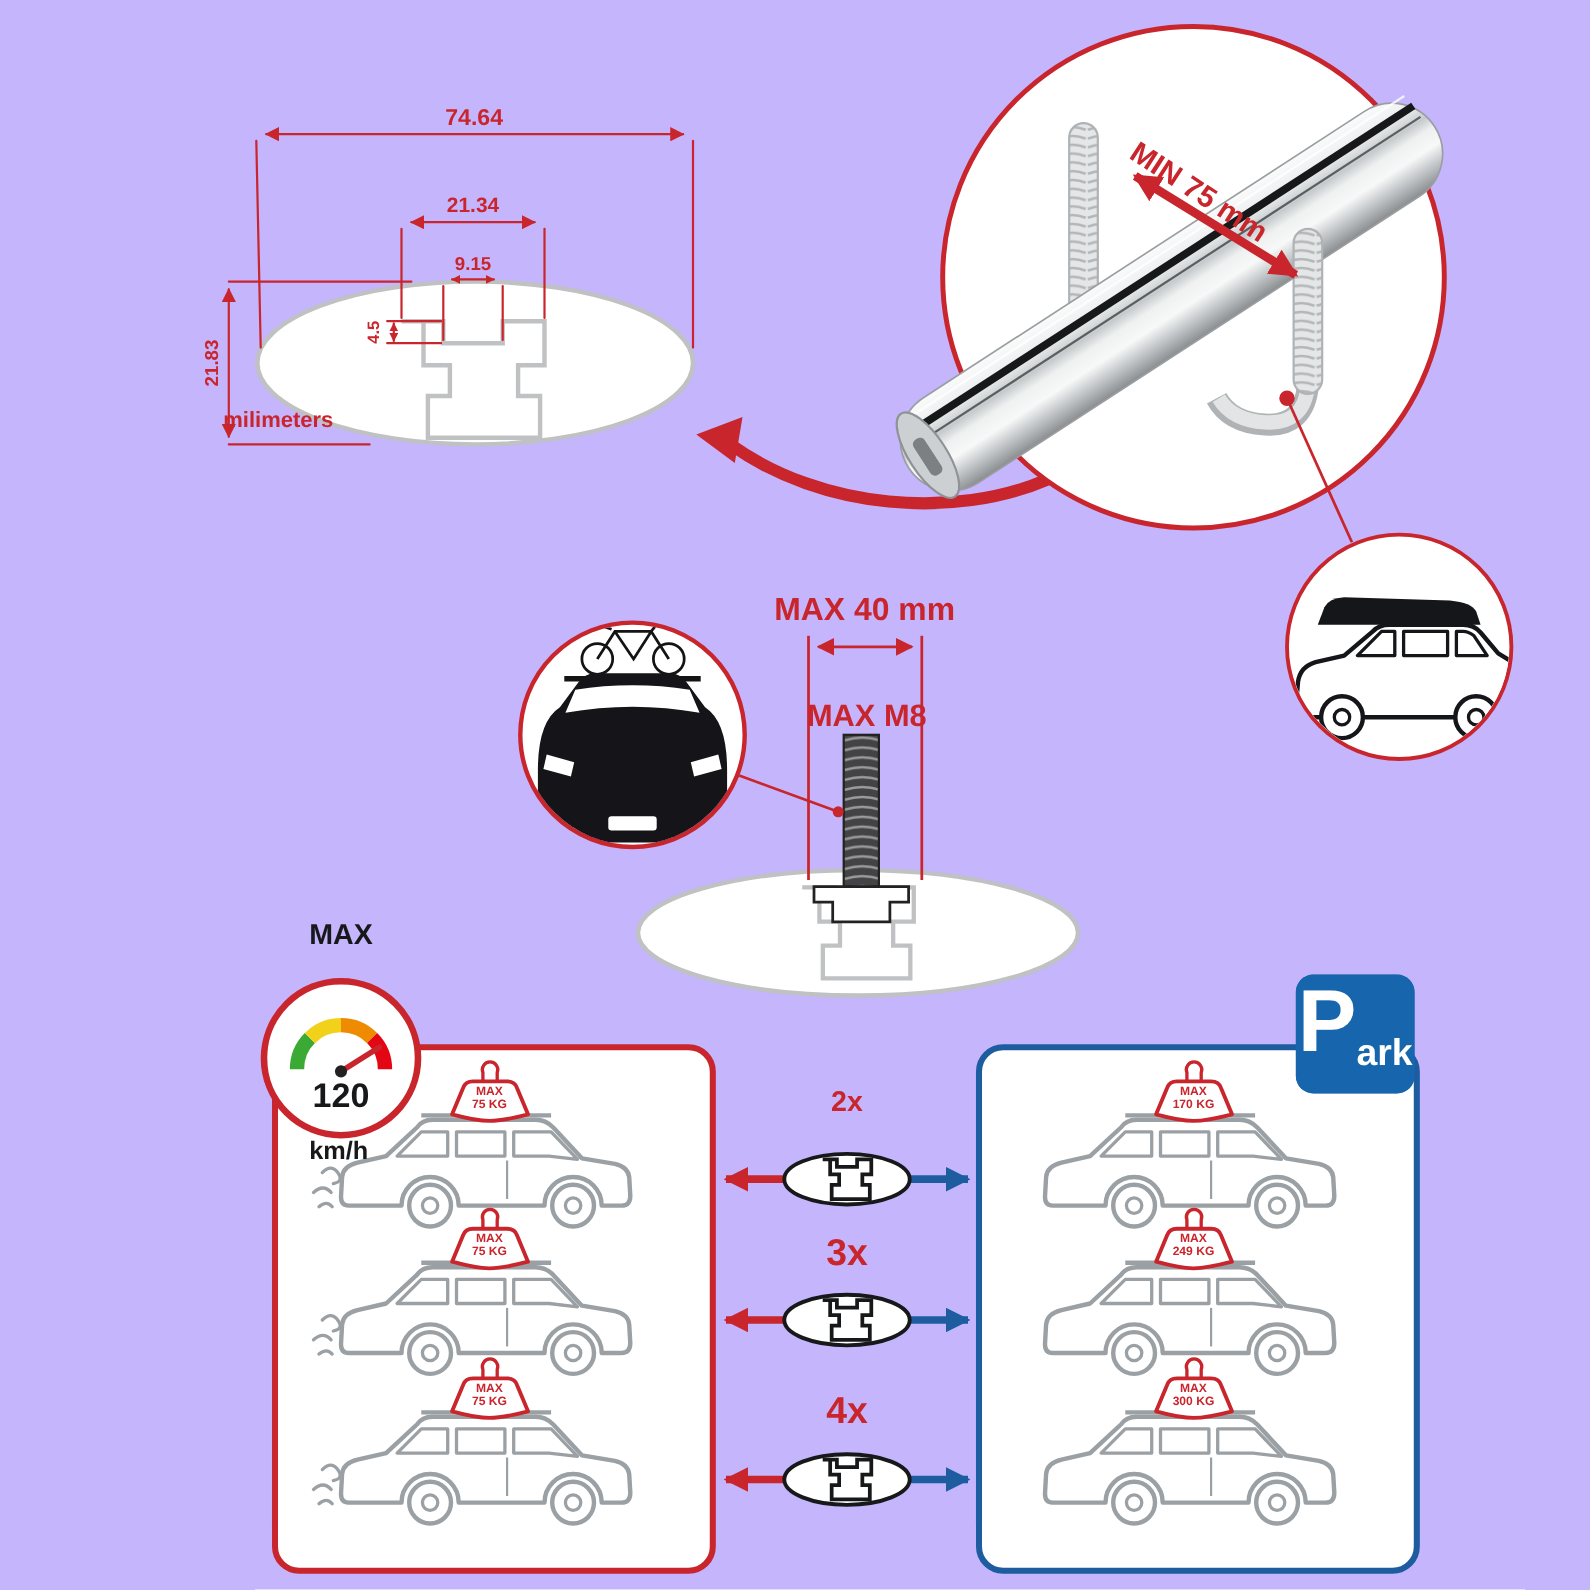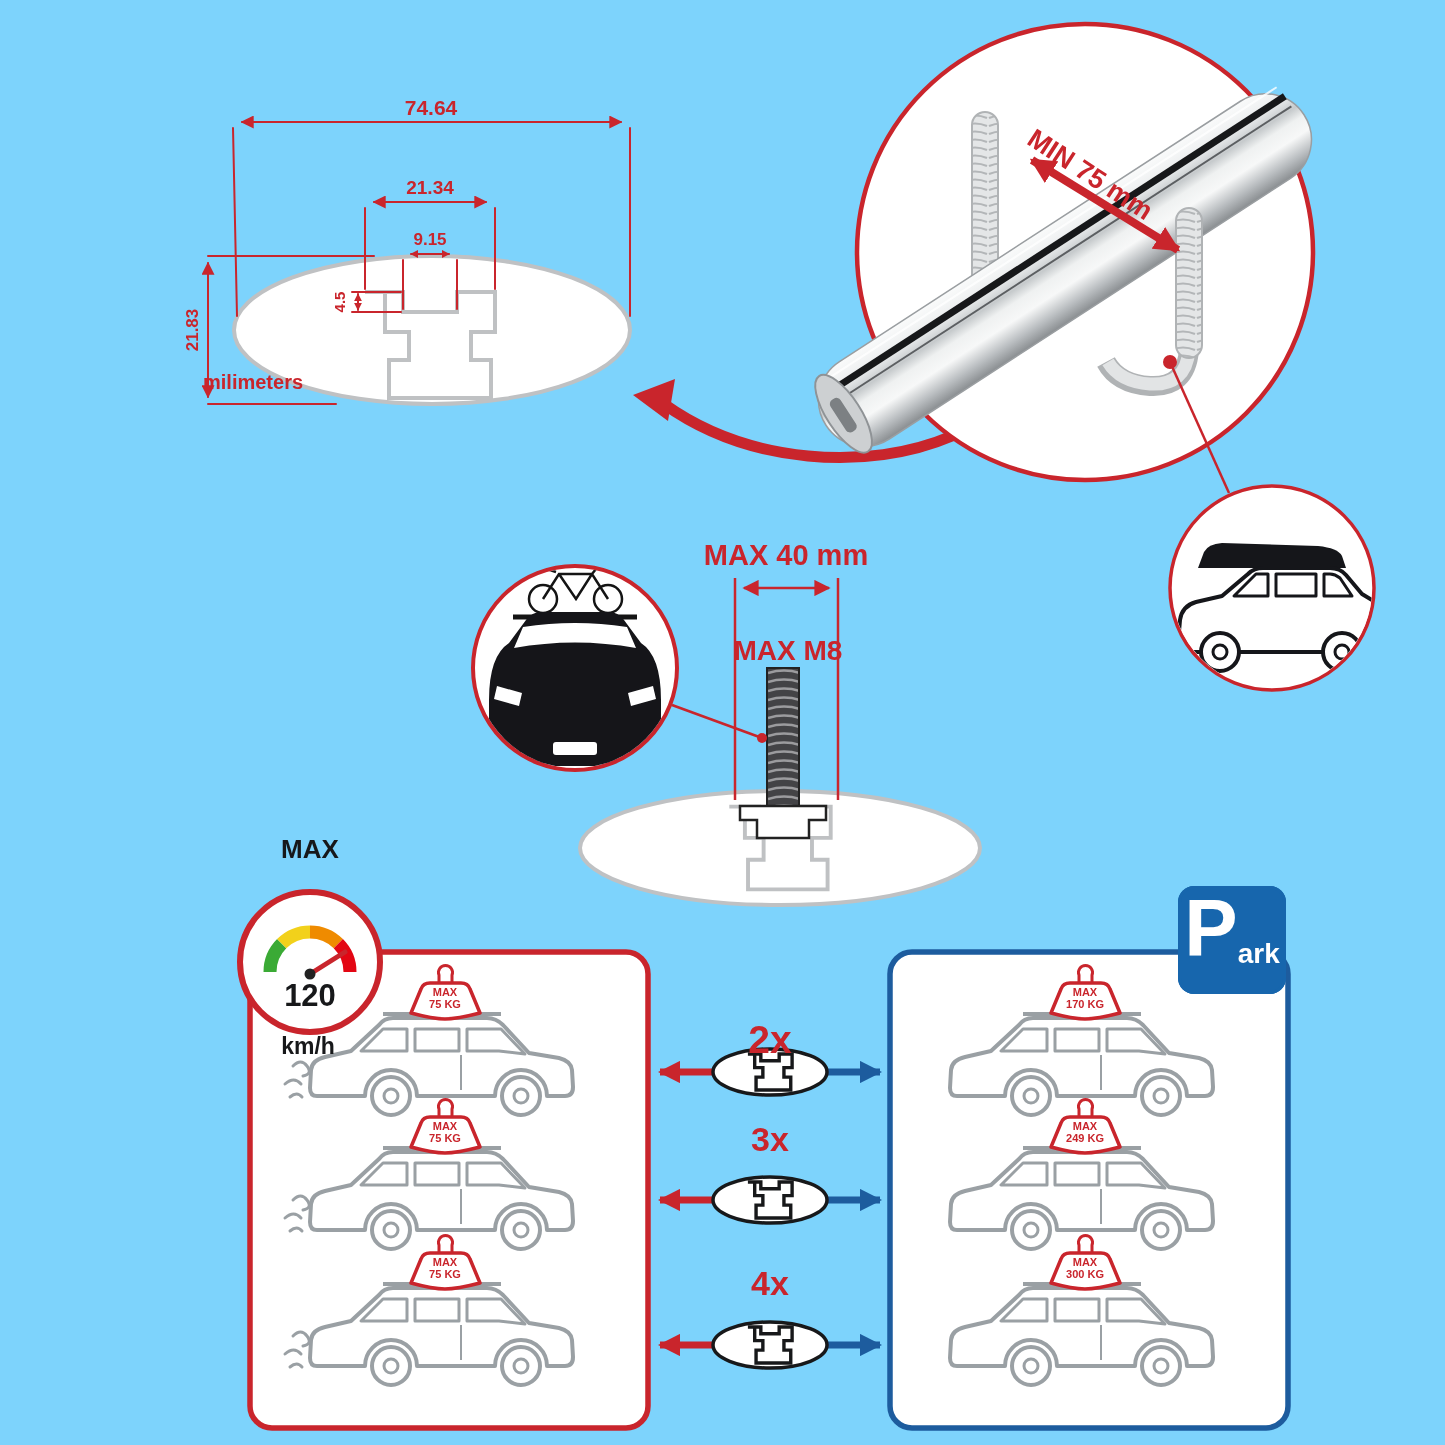--- a/index.html
+++ b/index.html
@@ -1,30 +1,30 @@
 <!DOCTYPE html>
 <html><head>
 <meta charset="utf-8">
 <style>
   *{margin:0;padding:0;box-sizing:border-box}
   html,body{background:#ffffff}
   body{font-family:"Liberation Sans",sans-serif}
-  .canvas{position:relative;width:1445px;height:1445px;background:#7dd3fc;overflow:hidden;margin:0 auto}
+  .canvas{position:relative;width:1445px;height:1445px;background:#c4b5fd;overflow:hidden;margin:0 auto}
   .art{position:absolute;left:0;top:0}
   .lbl{position:absolute;color:#c9252c;font-weight:bold;white-space:nowrap;line-height:1.05}
   .lbl.dark{color:#17181a}
   .c{transform:translateX(-50%)}
   .cc{transform:translate(-50%,-50%)}
   .cc.rot{transform:translate(-50%,-50%) rotate(-90deg)}
   .slant{transform:rotate(33deg);transform-origin:left top}
   .tag{position:absolute;width:72px;text-align:center;color:#c9252c;font-weight:bold;font-size:11px;line-height:12px}
   .tag span{display:block}
   .park-sign{position:absolute;left:1178px;top:886px;width:108px;height:108px;background:#1766ad;border-radius:16px;display:flex;justify-content:center;align-items:flex-start;box-shadow:inset 0 0 0 3px #1766ad}
   .park-p{font-size:80px;font-weight:bold;color:#fff;line-height:0.95;margin-top:4px}
-  .park-ark{font-size:28px;font-weight:bold;color:#fff;margin-top:52px}
+  .park-ark{font-size:34px;font-weight:bold;color:#fff;margin-top:52px}
 </style>
 </head>
 <body>
 
 <div class="canvas">
 
 <svg class="art" width="1445" height="1445" viewBox="0 0 1445 1445">
   <defs>
     <linearGradient id="barGrad" x1="0" y1="0" x2="0" y2="1">
       <stop offset="0" stop-color="#fafbfb"></stop>
@@ -253,21 +253,21 @@
 
 <div class="lbl slant" style="left:1038px;top:124px;font-size:27px">MIN 75 mm</div>
 
 <div class="lbl c" style="left:786px;top:540px;font-size:29px">MAX 40 mm</div>
 <div class="lbl c" style="left:788px;top:636px;font-size:28px">MAX M8</div>
 
 <div class="lbl c dark" style="left:310px;top:836px;font-size:26px">MAX</div>
 <div class="lbl c dark" style="left:310px;top:980px;font-size:31px">120</div>
 <div class="lbl c dark" style="left:308px;top:1034px;font-size:23px">km/h</div>
 
-<div class="lbl c" style="left:770px;top:1020px;font-size:39px">2x</div>
+<div class="lbl c" style="left:770px;top:988px;font-size:26px">2x</div>
 <div class="lbl c" style="left:770px;top:1122px;font-size:34px">3x</div>
 <div class="lbl c" style="left:770px;top:1266px;font-size:34px">4x</div>
 
 <div class="tag" style="left:409px;top:986px">
   <span>MAX</span>
   <span>75 KG</span>
 </div>
 <div class="tag" style="left:409px;top:1120px">
   <span>MAX</span>
   <span>75 KG</span>

